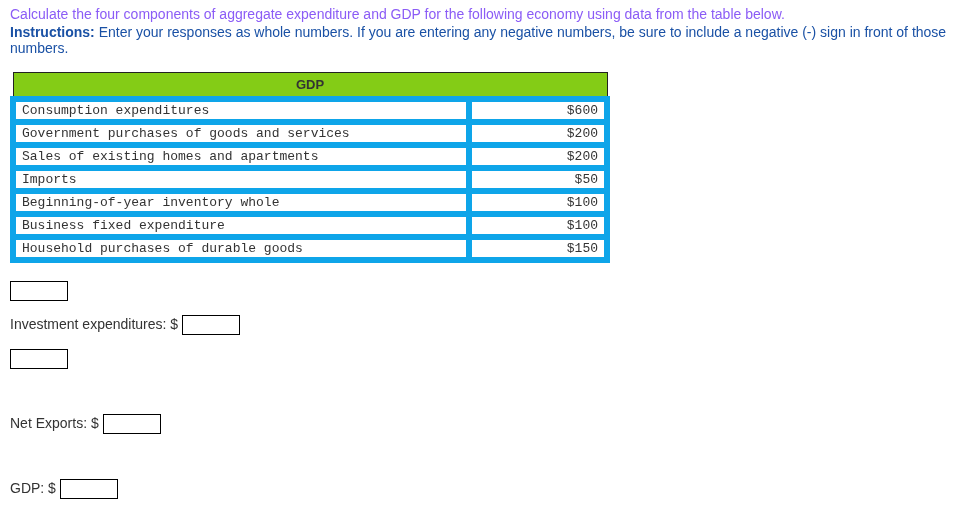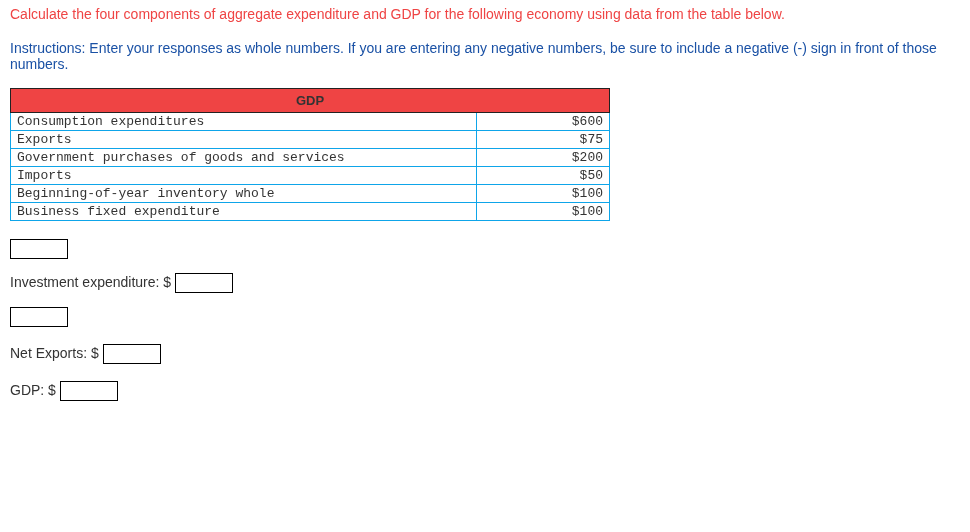--- a/index.html
+++ b/index.html
@@ -5,62 +5,62 @@
   body {
     font-family: Arial, Helvetica, sans-serif;
     font-size: 14px;
     color: #333;
     margin: 0;
     padding: 6px 10px;
     width: 970px;
     box-sizing: border-box;
   }
   .prompt {
-    color: #ef4444;
-    margin-bottom: 18px;
+    color: #8b5cf6;
+    margin-bottom: 2px;
   }
   .instructions {
     color: #1a51a5;
     margin-bottom: 16px;
   }
   .instructions strong {
-    font-weight: normal;
+    font-weight: bold;
   }
   table.gdp {
     border-collapse: collapse;
     width: 600px;
     margin-bottom: 18px;
   }
   table.gdp th {
-    background: #ef4444;
+    background: #84cc16;
     border: 1px solid #222;
     font-weight: bold;
     text-align: center;
     font-family: Arial, sans-serif;
     font-size: 13px;
     padding: 4px 6px;
   }
   table.gdp td {
-    border: 1px solid #0ea5e9;
+    border: 6px solid #0ea5e9;
     font-family: "Courier New", monospace;
     font-size: 13px;
     padding: 1px 6px;
     background: #fff;
   }
   table.gdp td.val {
     text-align: right;
     width: 120px;
   }
   .answer-row {
     margin-bottom: 14px;
     font-size: 14px;
     color: #333;
   }
   .answer-row.extra-gap {
-    margin-top: 17px;
+    margin-top: 45px;
   }
   .answer-row input {
     border: 1px solid #000;
     height: 18px;
     width: 52px;
     font-size: 13px;
     padding: 0 2px;
     vertical-align: middle;
   }
 </style>
@@ -78,48 +78,52 @@
     <tr>
       <th colspan="2">GDP</th>
     </tr>
   </thead>
   <tbody>
     <tr>
         <td>Consumption expenditures</td>
         <td class="val">$600</td>
       </tr>
     <tr>
-        <td>Exports</td>
-        <td class="val">$75</td>
+        <td>Government purchases of goods and services</td>
+        <td class="val">$200</td>
       </tr>
     <tr>
-        <td>Government purchases of goods and services</td>
+        <td>Sales of existing homes and apartments</td>
         <td class="val">$200</td>
       </tr>
     <tr>
         <td>Imports</td>
         <td class="val">$50</td>
       </tr>
     <tr>
         <td>Beginning-of-year inventory whole</td>
         <td class="val">$100</td>
       </tr>
     <tr>
         <td>Business fixed expenditure</td>
         <td class="val">$100</td>
       </tr>
+    <tr>
+        <td>Household purchases of durable goods</td>
+        <td class="val">$150</td>
+      </tr>
   </tbody>
 </table>
 
 <div class="answer-row">
   <input type="text" style="">
 </div>
 
 <div class="answer-row">
-  <span>Investment expenditure: $</span>
+  <span>Investment expenditures: $</span>
   <input type="text" style="">
 </div>
 
 <div class="answer-row">
   <input type="text" style="">
 </div>
 
 <div class="answer-row extra-gap">
   <span>Net Exports: $ </span>
   <input type="text" style="">

